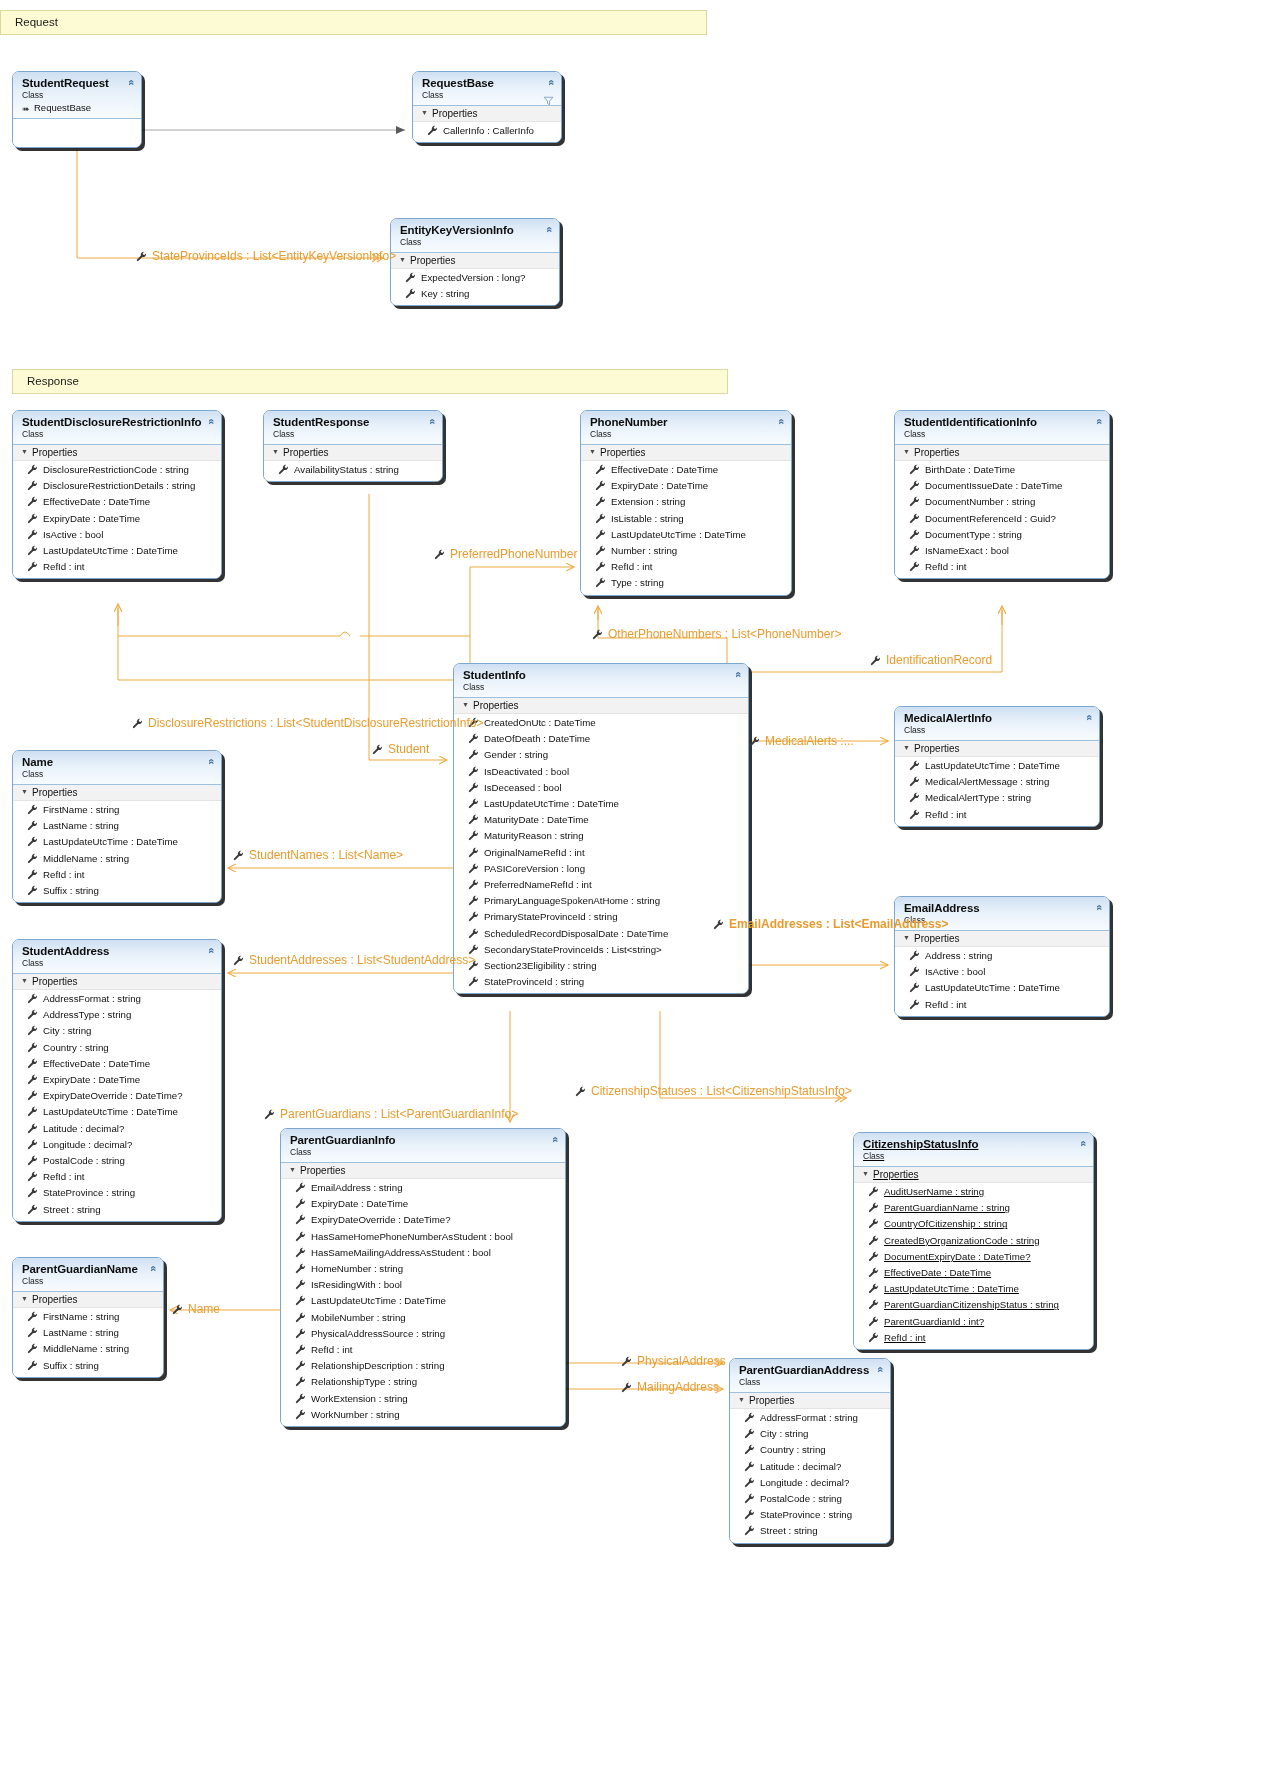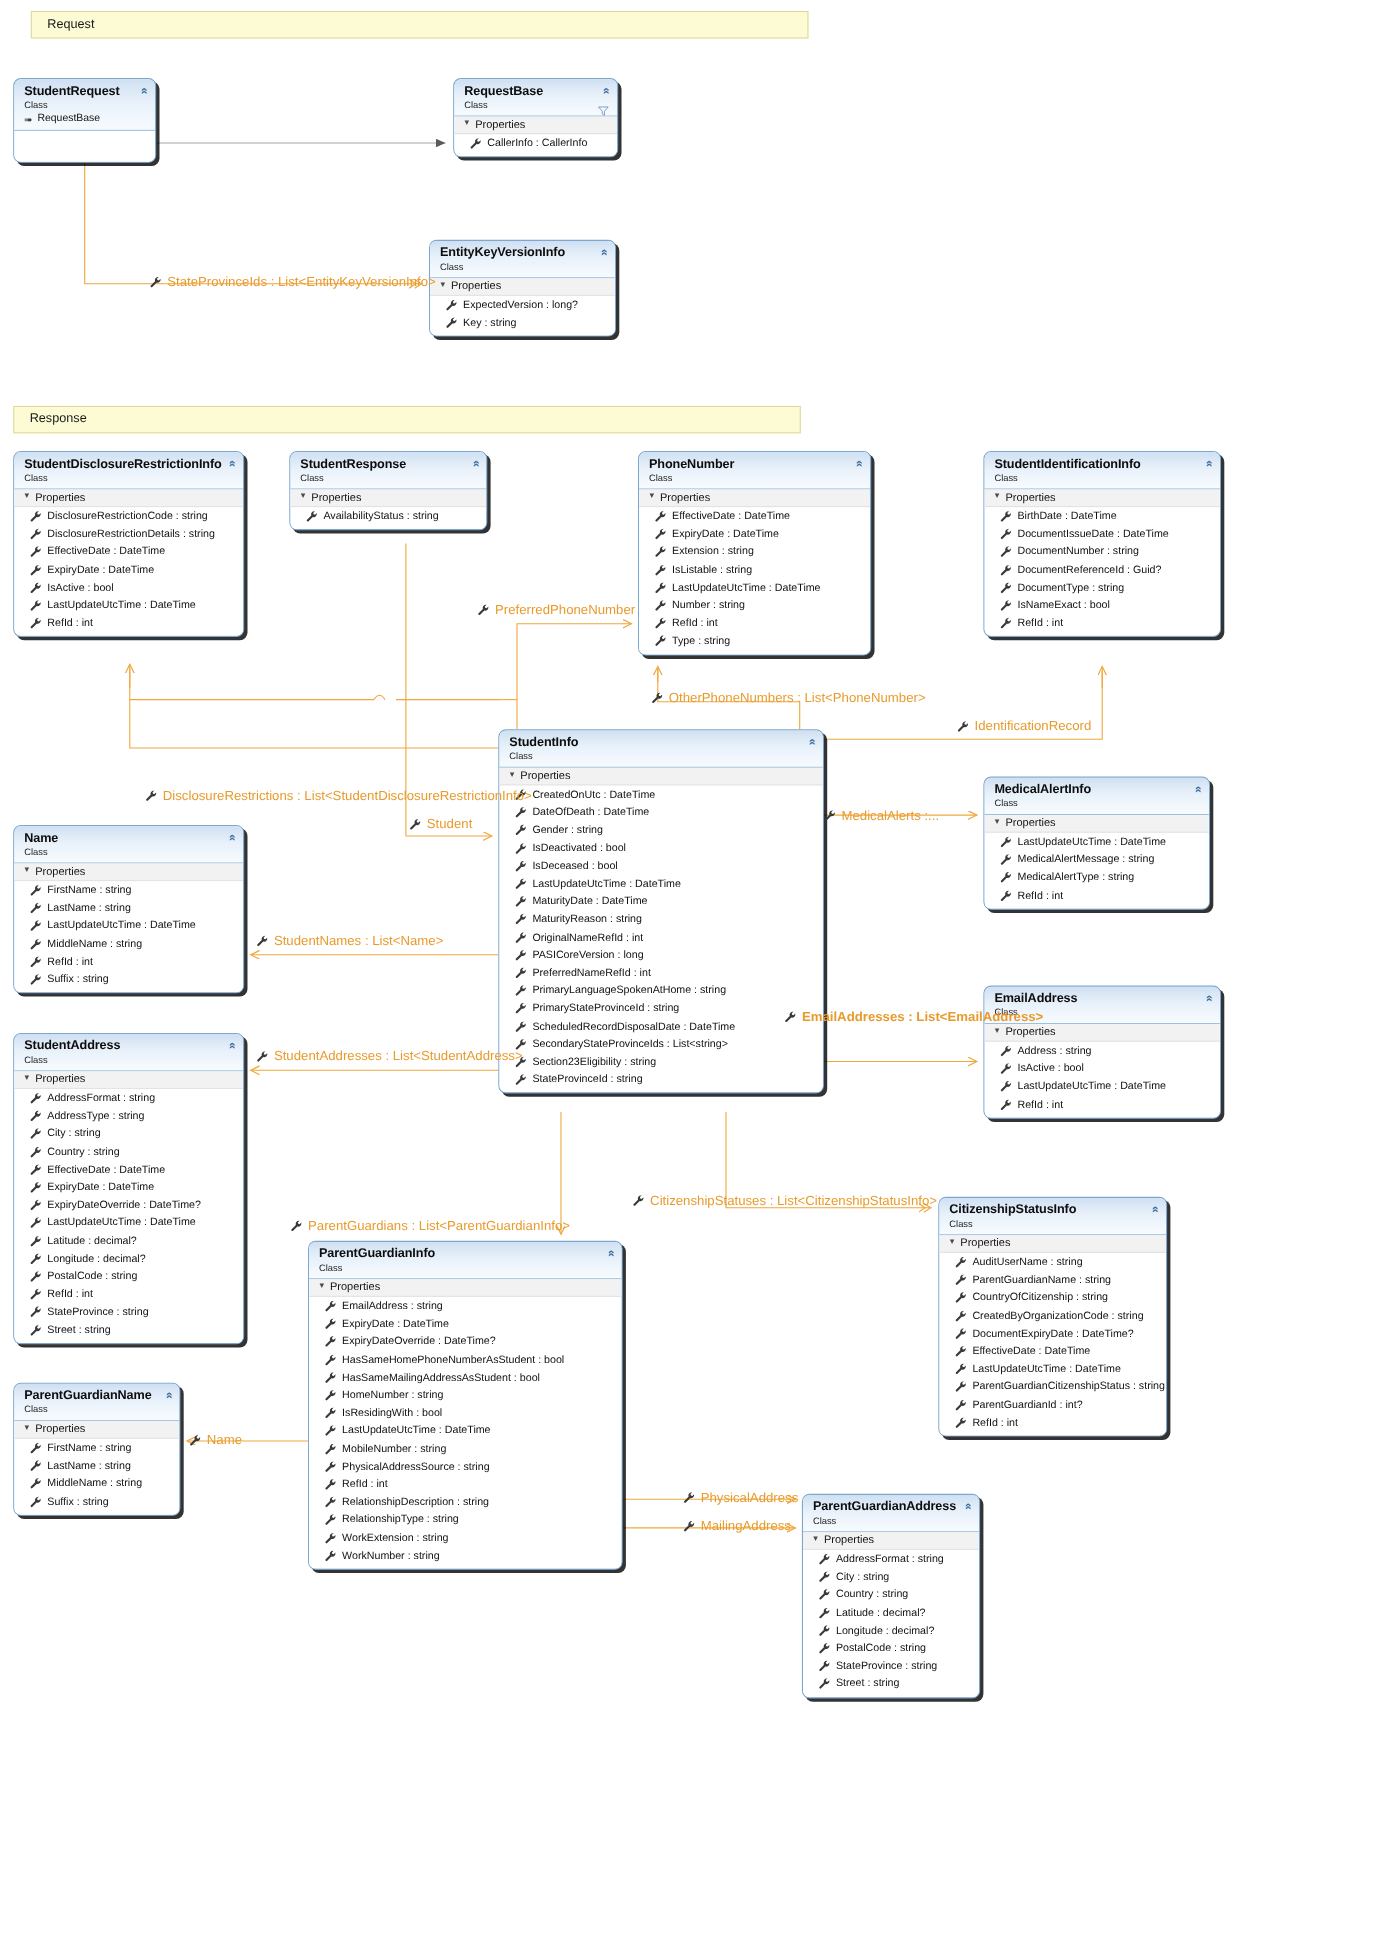--- a/index.html
+++ b/index.html
@@ -163,21 +163,21 @@
 
     <path d="M566,1389 L723,1389" stroke="#efa73c" stroke-width="1" fill="none" marker-end="url(#arrOpen)"></path>
 
     <path d="M118,636 L340,636" stroke="#efa73c" stroke-width="1" fill="none"></path>
     <path d="M360,636 L455,636" stroke="#efa73c" stroke-width="1" fill="none"></path>
     <path d="M340,636 q5,-8 10,0" stroke="#efa73c" stroke-width="1" fill="none"></path>
     <path d="M455,636 L470,636" stroke="#efa73c" stroke-width="1" fill="none"></path>
   </svg>
 
   <div id="shapes">
-      <div class="banner" style="left: 28px; top: 10px; width: 707px; height: 25px;"><span>Request</span></div>
+      <div class="banner" style="left: 0; top: 10px; width: 707px; height: 25px;"><span>Request</span></div>
       <div class="banner" style="left: 12px; top: 369px; width: 716px; height: 25px;"><span>Response</span></div>
       <div class="cls" style="left: 12px; top: 71px; width: 130px;">
         <div class="cls-head">
           <div class="cls-title">StudentRequest</div>
           <div class="cls-stereo">Class</div>
           <div class="cls-base"><span class="arrowglyph">➠</span><span>RequestBase</span></div>
           <span class="chev" style="transform: rotate(90deg);">«</span>
         </div>
         <div class="cls-body">
           <div class="cls-empty"></div>
@@ -524,21 +524,21 @@
               </svg><span>RefId : int</span></li>
             <li><svg class="wr" viewBox="0 0 16 16">
                 <path d="M11.2 1.2a4.2 4.2 0 0 0-4.0 5.5L1.6 12.3a1.4 1.4 0 0 0 2 2l5.6-5.6a4.2 4.2 0 0 0 5.2-5.2l-2.2 2.2-1.9-.5-.5-1.9 2.2-2.2a4.3 4.3 0 0 0-.8-.1z" fill="#3a3a3a"></path>
               </svg><span>StateProvince : string</span></li>
             <li><svg class="wr" viewBox="0 0 16 16">
                 <path d="M11.2 1.2a4.2 4.2 0 0 0-4.0 5.5L1.6 12.3a1.4 1.4 0 0 0 2 2l5.6-5.6a4.2 4.2 0 0 0 5.2-5.2l-2.2 2.2-1.9-.5-.5-1.9 2.2-2.2a4.3 4.3 0 0 0-.8-.1z" fill="#3a3a3a"></path>
               </svg><span>Street : string</span></li>
           </ul>
         </div>
       </div>
-      <div class="cls" style="left: 853px; top: 1088px; width: 208px;">
+      <div class="cls" style="left: 853px; top: 1132px; width: 241px; text-decoration: underline;">
         <div class="cls-head">
           <div class="cls-title">CitizenshipStatusInfo</div>
           <div class="cls-stereo">Class</div>
           <span class="chev" style="transform: rotate(90deg);">«</span>
         </div>
         <div class="cls-body">
           <div class="grp"><span class="tri">▼</span><span class="glabel">Properties</span></div>
           <ul class="props">
             <li><svg class="wr" viewBox="0 0 16 16">
                 <path d="M11.2 1.2a4.2 4.2 0 0 0-4.0 5.5L1.6 12.3a1.4 1.4 0 0 0 2 2l5.6-5.6a4.2 4.2 0 0 0 5.2-5.2l-2.2 2.2-1.9-.5-.5-1.9 2.2-2.2a4.3 4.3 0 0 0-.8-.1z" fill="#3a3a3a"></path>

